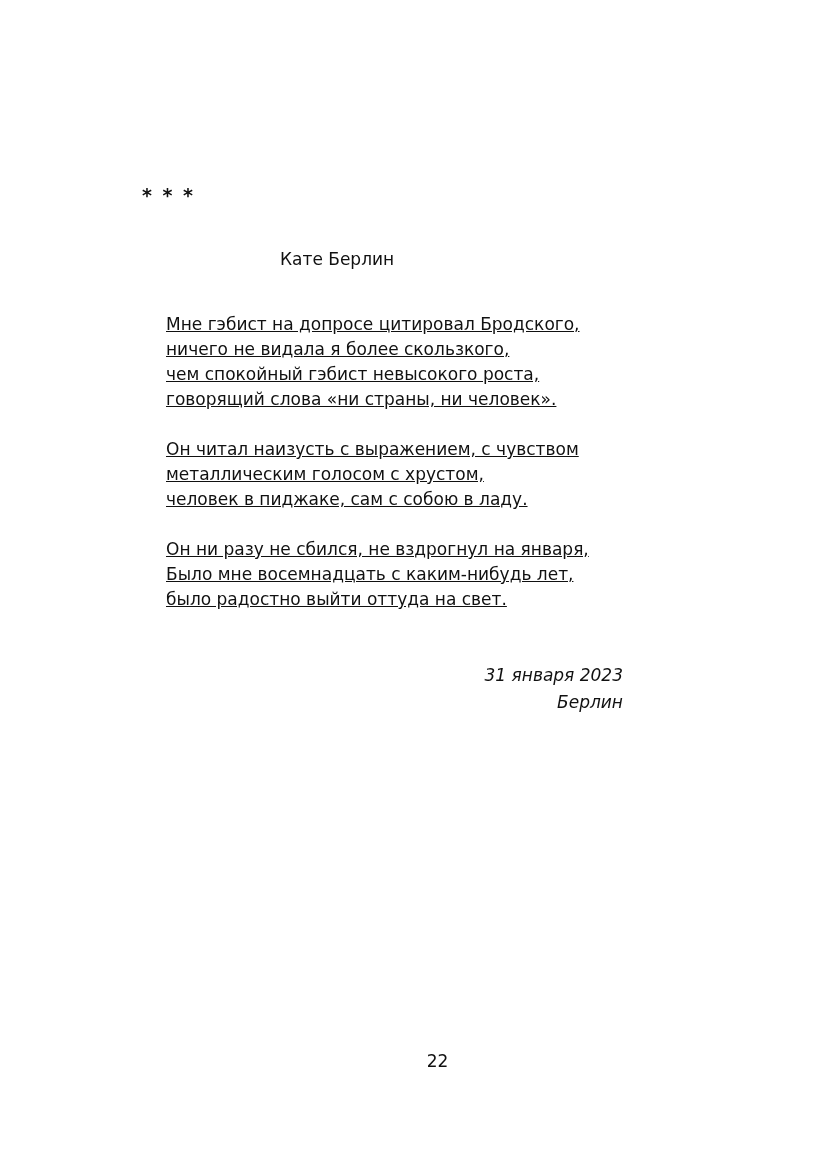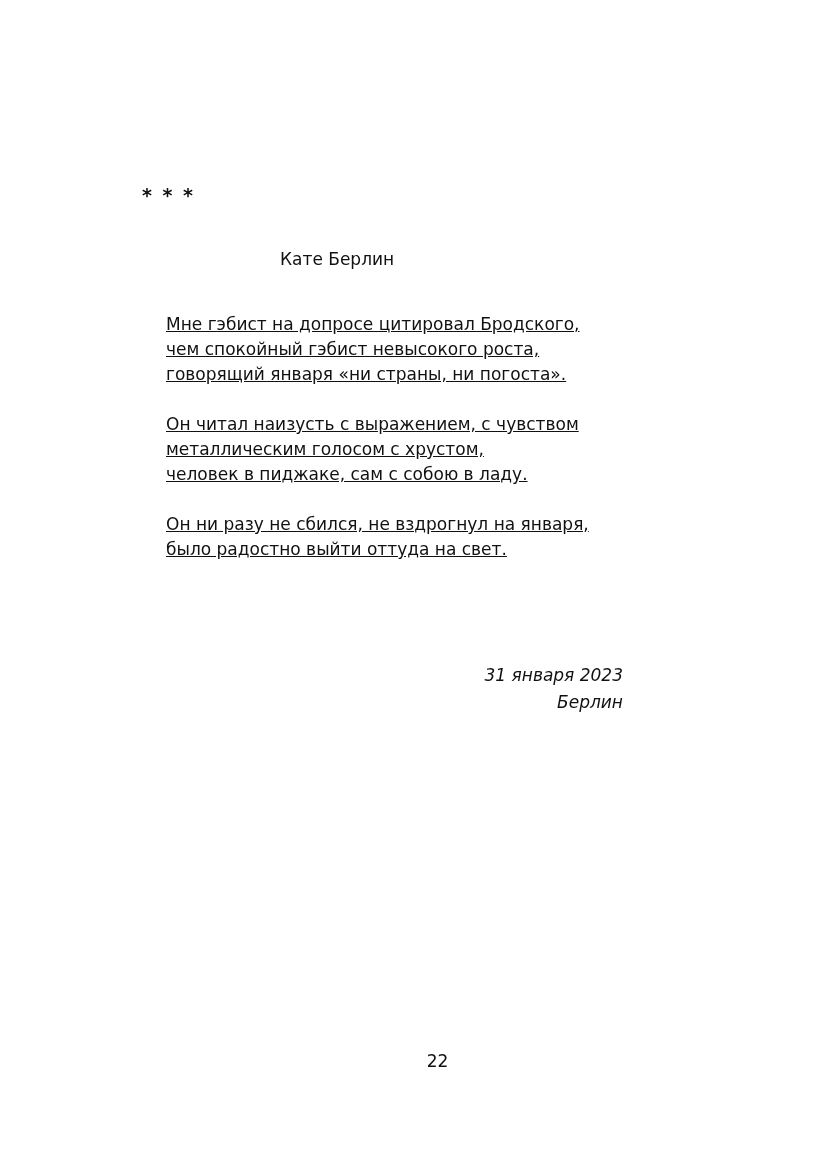--- a/index.html
+++ b/index.html
@@ -72,30 +72,32 @@
 </head>
 <body>
 
 <div class="asterisks">* * *</div>
 
 <div class="dedication">Кате Берлин</div>
 
 <div class="poem">
   <div class="stanza">
     <span class="line">Мне гэбист на допросе цитировал Бродского,</span>
+    <span class="line">ничего не видала я более скользкого,</span>
     <span class="line">чем спокойный гэбист невысокого роста,</span>
-    <span class="line">говорящий января «ни страны, ни погоста».</span>
+    <span class="line">говорящий слова «ни страны, ни человек».</span>
   </div>
   <div class="stanza">
     <span class="line">Он читал наизусть с выражением, с чувством</span>
     <span class="line">металлическим голосом с хрустом,</span>
     <span class="line">человек в пиджаке, сам с собою в ладу.</span>
   </div>
   <div class="stanza">
     <span class="line">Он ни разу не сбился, не вздрогнул на января,</span>
+    <span class="line">Было мне восемнадцать с каким-нибудь лет,</span>
     <span class="line">было радостно выйти оттуда на свет.</span>
   </div>
 </div>
 
 <div class="sign">
   <span>31 января 2023</span>
   <span>Берлин</span>
 </div>
 
 <div class="page-number">22</div>

